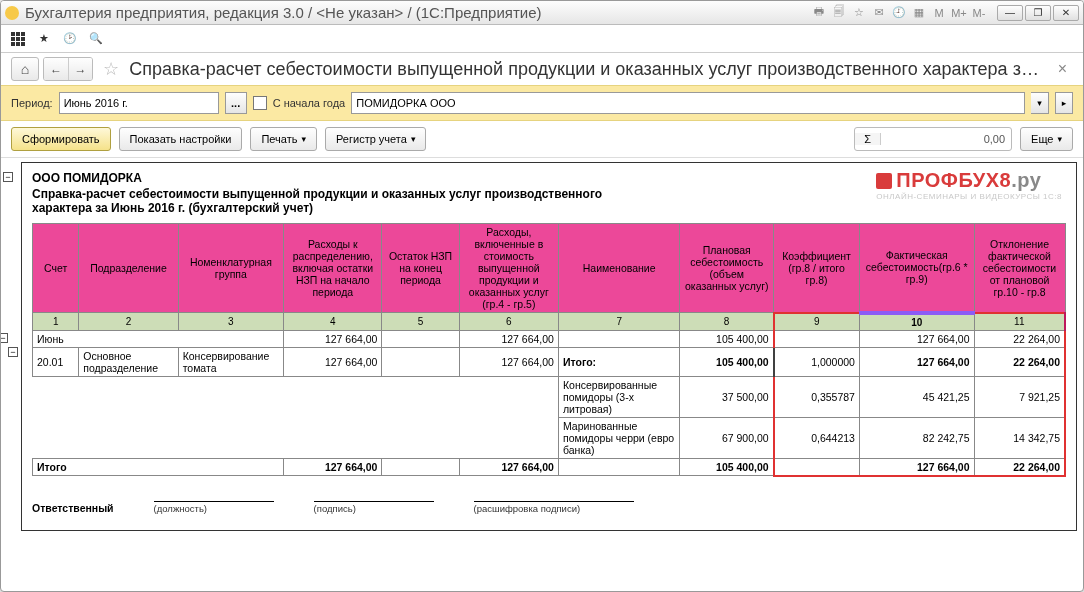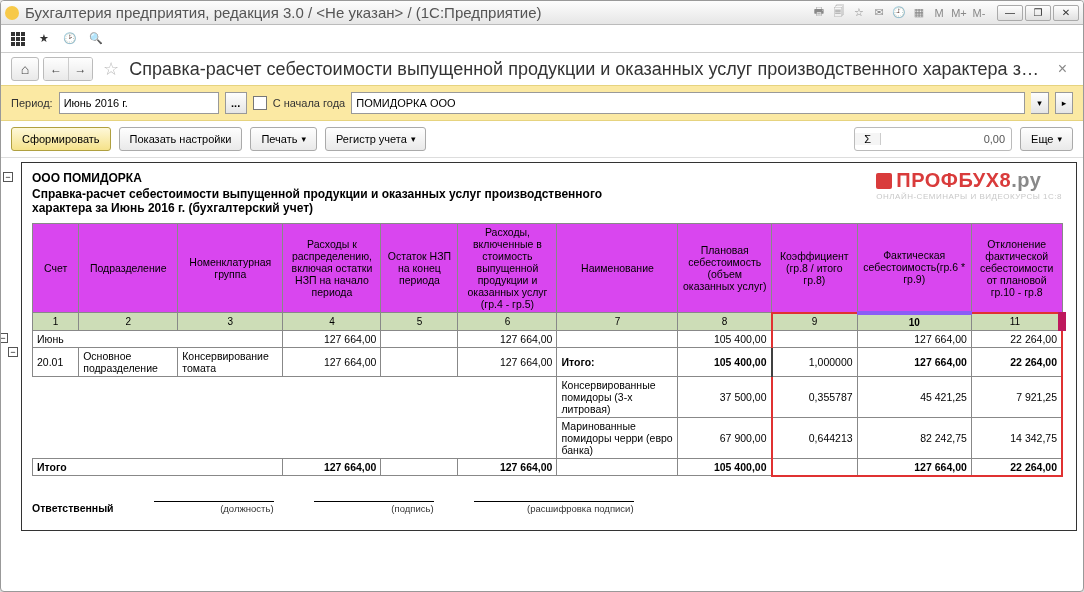--- a/index.html
+++ b/index.html
@@ -43,30 +43,30 @@
   .report { flex:1; overflow:auto; padding:4px 6px 10px 6px; position:relative;}
   .report-inner { border:1px solid #333; padding:8px 10px 16px 10px; position:relative;}
   .org-name { font-weight:bold; font-size:12px;}
   .rep-title { font-weight:bold; font-size:12px; margin-top:2px; max-width:620px;}
   .watermark { position:absolute; right:14px; top:6px; text-align:left;}
   .watermark .big { color:#d93b3b; font-weight:bold; font-size:20px; letter-spacing:0.5px;}
   .watermark .big .blk { display:inline-block; width:16px; height:16px; background:#d93b3b; border-radius:2px; margin-right:4px; position:relative; top:2px;}
   .watermark .sub { color:#c8c8c8; font-size:8px; letter-spacing:0.5px;}
   table.rep { border-collapse:collapse; width:100%; margin-top:8px; font-size:10.5px;}
   table.rep th, table.rep td { border:1px solid #888; padding:2px 4px; vertical-align:middle;}
-  table.rep th { background:#d946ef; font-weight:normal; text-align:center;}
+  table.rep th { background:#ec4899; font-weight:normal; text-align:center;}
   table.rep th.top { background:#cdddb7;}
   table.rep td.num { text-align:right; white-space:nowrap;}
   table.rep td.lbl { text-align:left;}
   table.rep tr.numrow td { background:#cdddb7; text-align:center; font-size:10px;}
   table.rep tr.total td { font-weight:bold;margin-left:28px;}
   .highlight-box { border:2px solid #e03131; }
   .toggle { width:10px; height:10px; border:1px solid #555; font-size:9px; line-height:8px; text-align:center; background:#fff;}
   .sign-row { display:flex; gap:40px; margin-top:24px; font-size:10.5px; align-items:flex-end;}
-  .sign-slot { text-align:right;}
+  .sign-slot { text-align:left;}
   .sign-slot .line { border-top:1px solid #000; width:120px; display:block;}
   .sign-slot .cap { font-size:9.5px; color:#333;}
 </style>
 </head>
 <body>
 
 <div class="window">
 
   <div class="titlebar">
     <div class="app-icon"></div>
@@ -188,21 +188,21 @@
             <td>1</td>
               <td>2</td>
               <td>3</td>
             <td>4</td>
               <td>5</td>
               <td>6</td>
             <td>7</td>
               <td>8</td>
             <td class="highlight-box" style="border-top:2px solid #e03131; border-left:2px solid #e03131;">9</td>
             <td style="border-top:4px solid #8b5cf6;font-weight:bold;">10</td>
-            <td style="border-top:2px solid #e03131; border-right:8px solid #be185d;margin-top:20px;">11</td>
+            <td style="border-top:2px solid #e03131; border-right:2px solid #be185d;margin-top:20px;">11</td>
           </tr>
         </thead>
         <tbody>
           <tr>
             <td class="lbl" colspan="3">Июнь</td>
             <td class="num">127 664,00</td>
             <td class="num"></td>
             <td class="num">127 664,00</td>
             <td class="lbl"></td>
             <td class="num">105 400,00</td>

